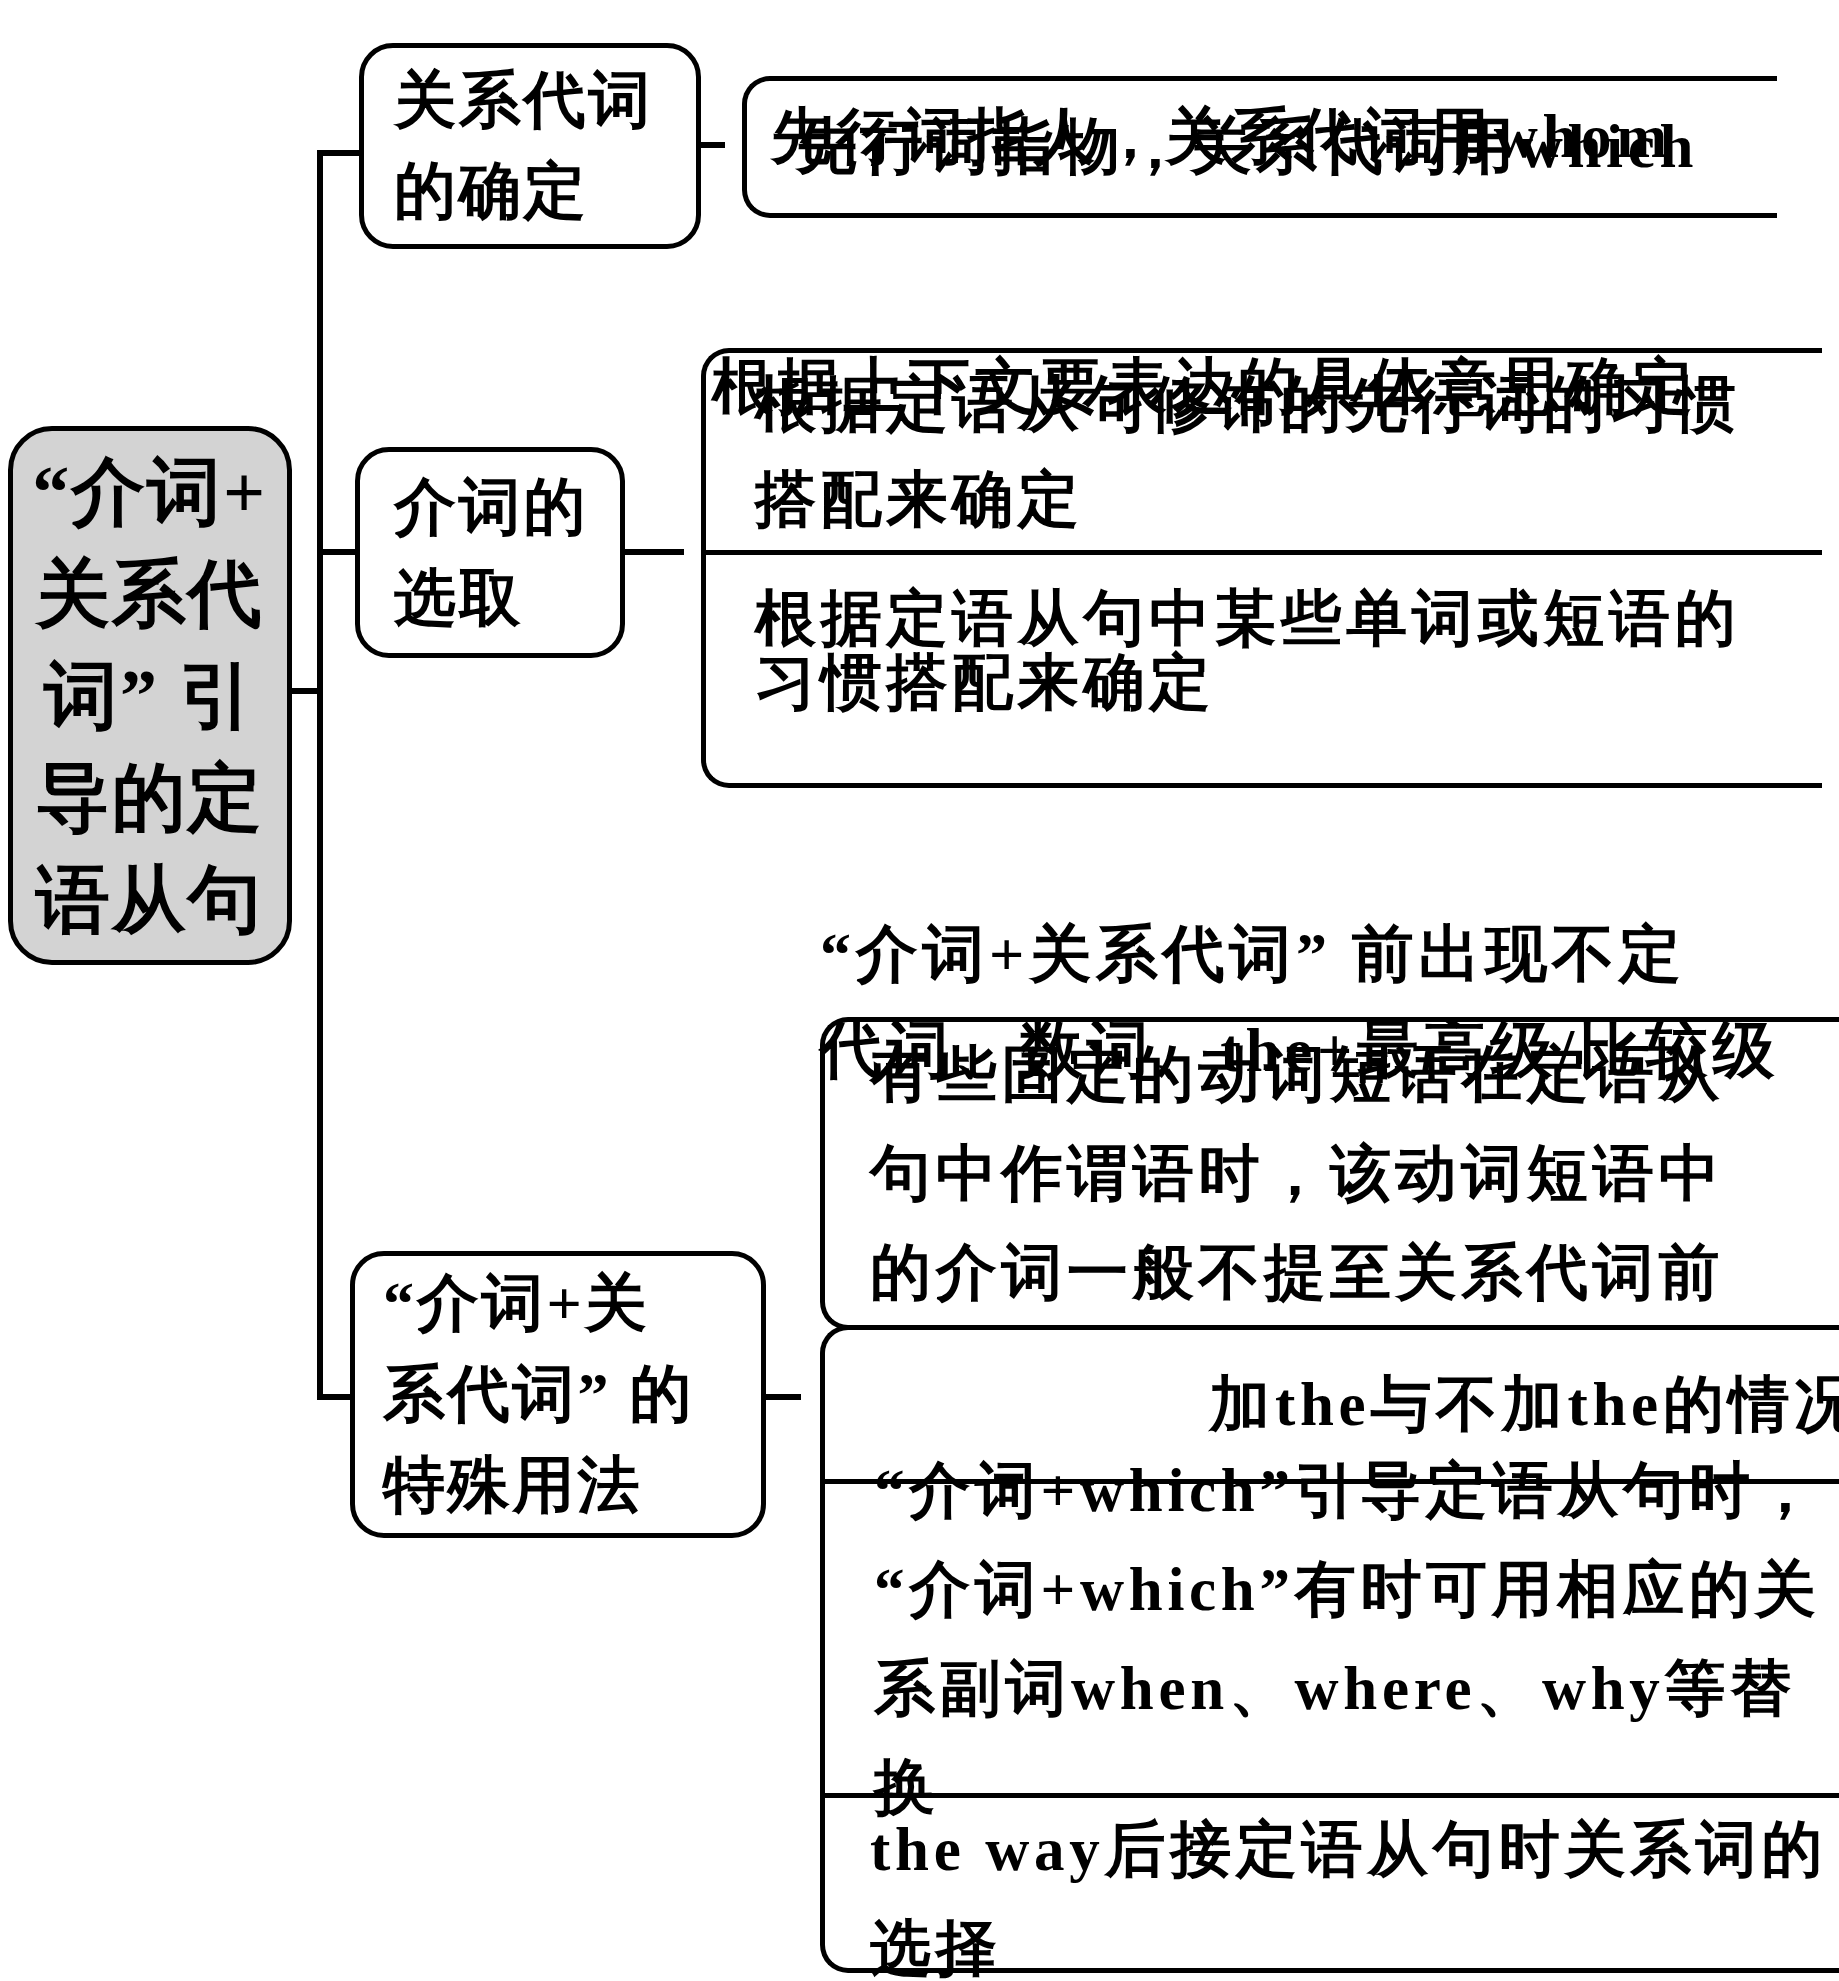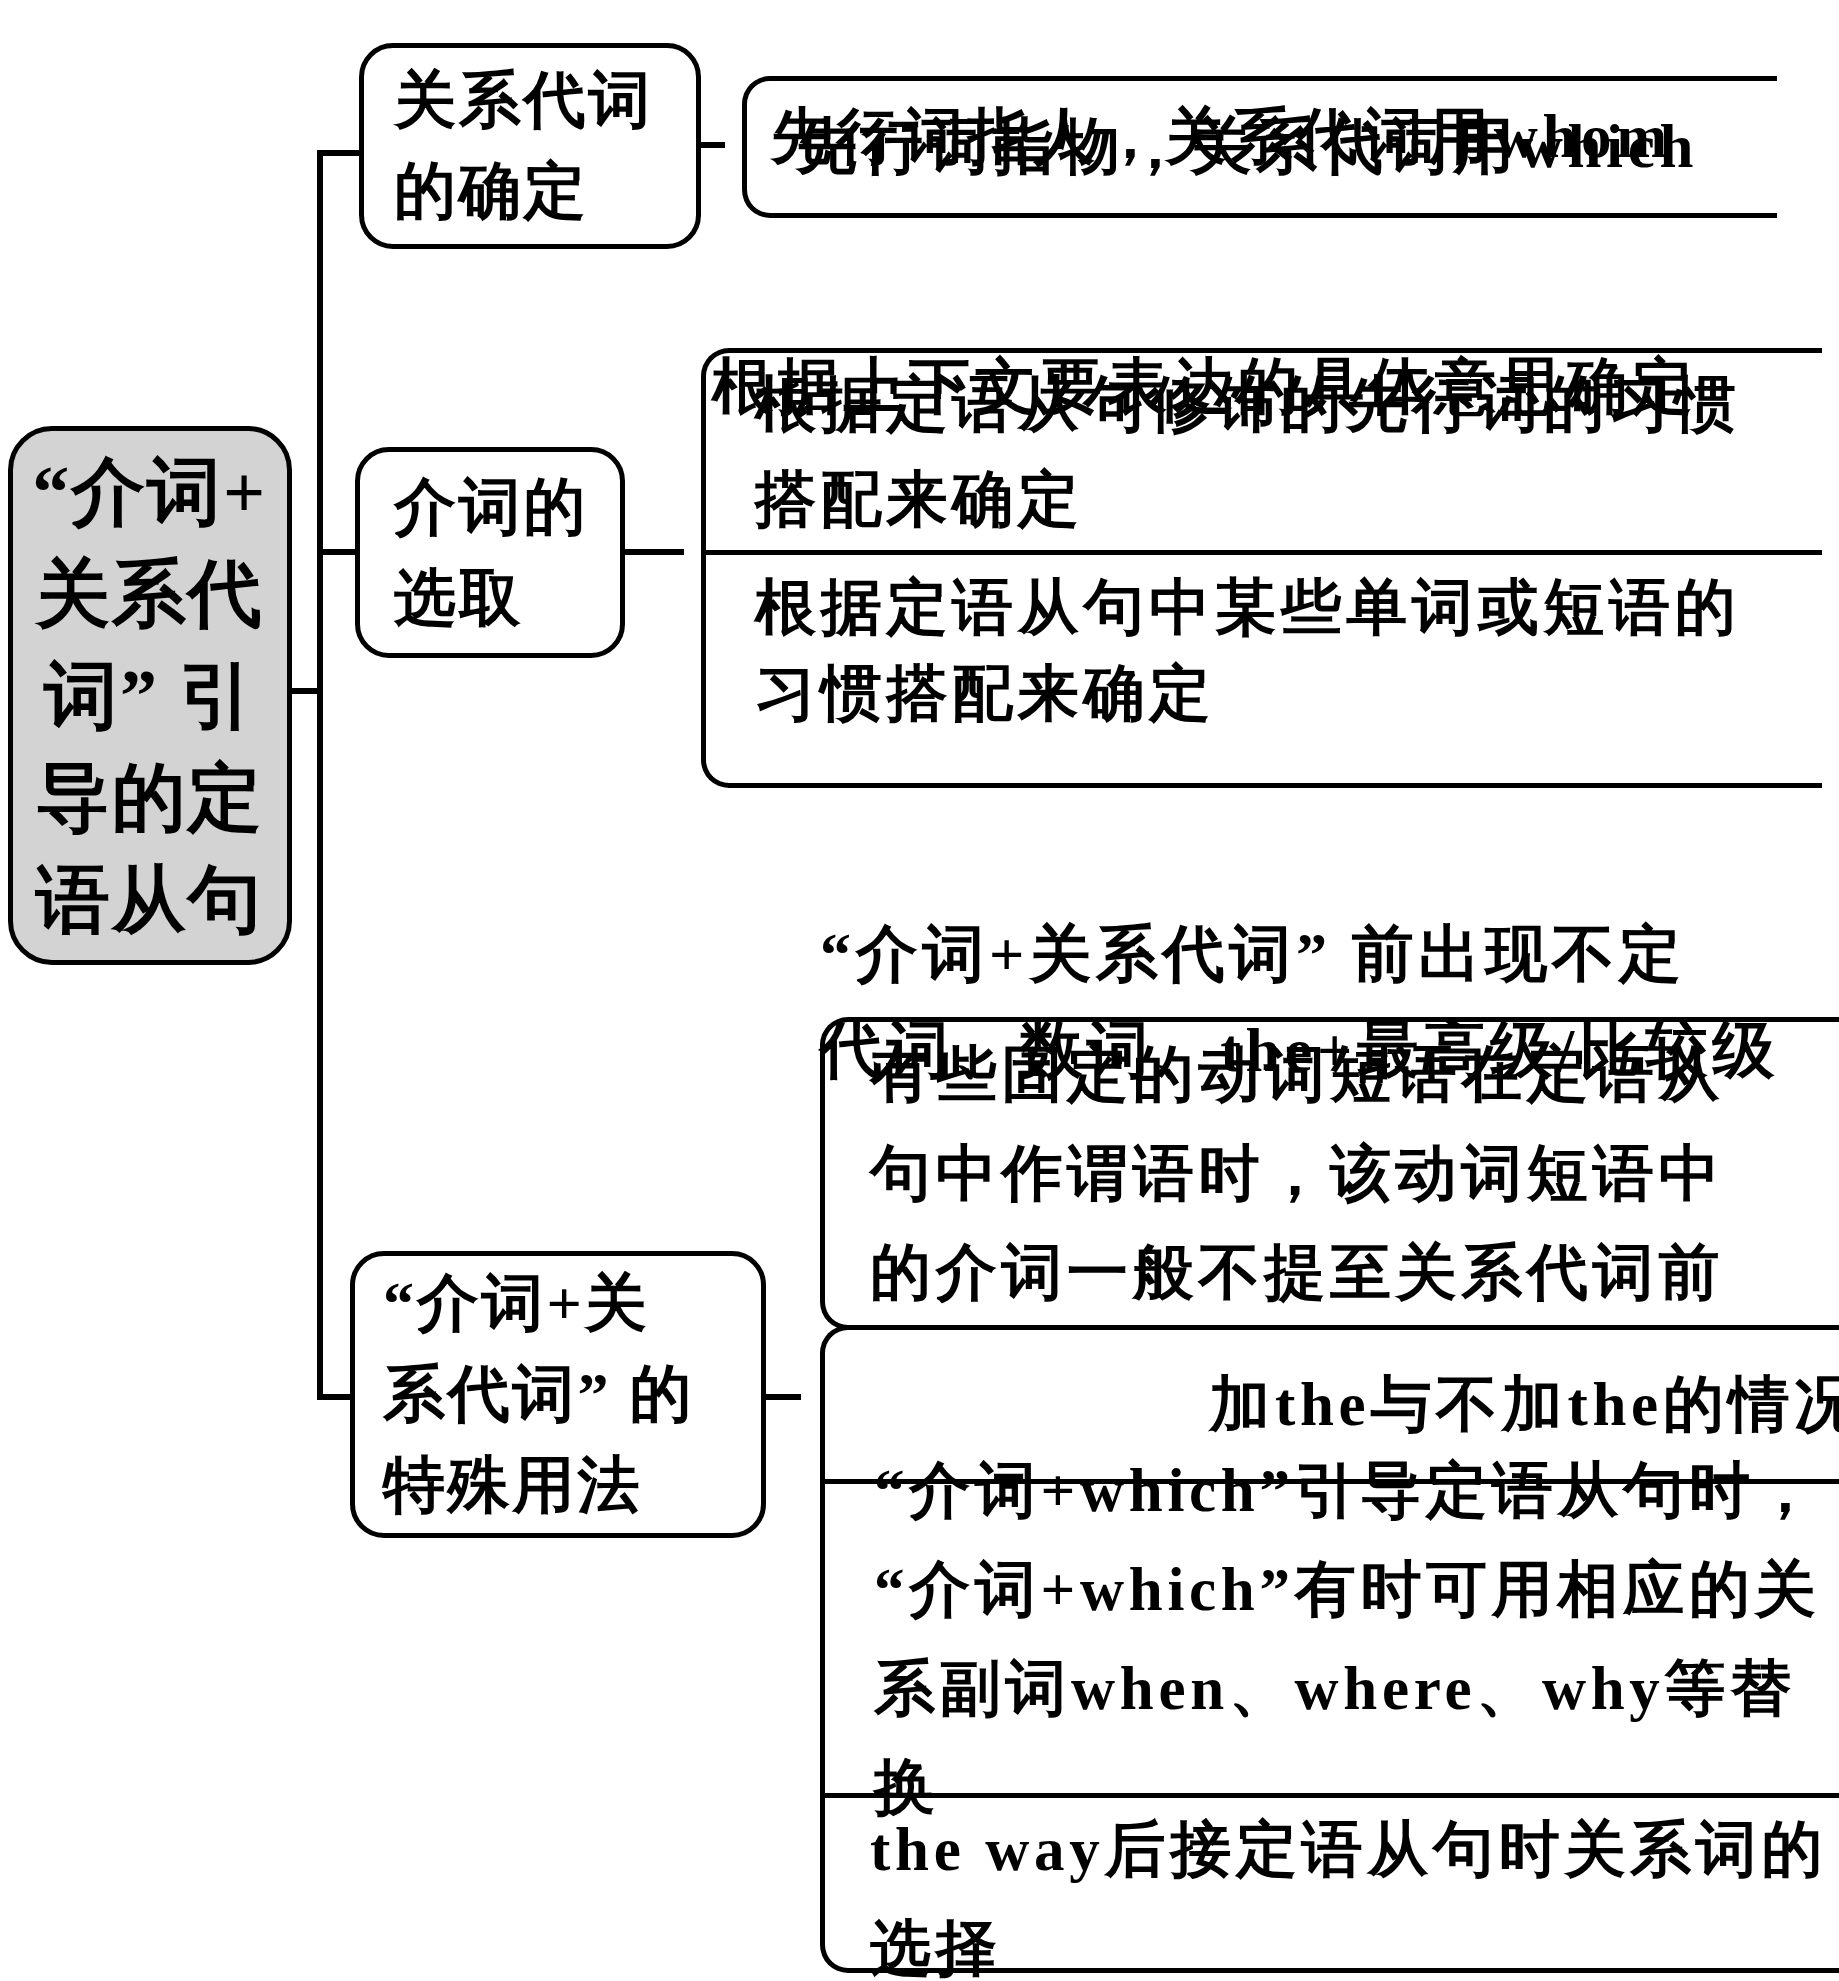--- a/index.html
+++ b/index.html
@@ -91,21 +91,21 @@
 
   <div class="lbl" style="left:712px;top:265px;">
     <span>根据上下文要表达的具体意思确定</span>
   </div>
 
   <div class="shelf" style="left:681px;top:348px;width:1121px;height:440px;">
     <div class="row" style="height:197px;line-height:95px;">
       <span>根据定语从句修饰的先行词的习惯
 搭配来确定</span>
     </div>
-    <div class="row divided" style="height:196px;line-height:86px;">
+    <div class="row divided" style="height:196px;line-height:64px;">
       <span>根据定语从句中某些单词或短语的
 习惯搭配来确定</span>
     </div>
   </div>
 
   <div class="node" style="left:350px;top:1251px;width:416px;height:287px;padding-left:28px;">
     <span>“介词+关
 系代词” 的
 特殊用法</span>
   </div>

